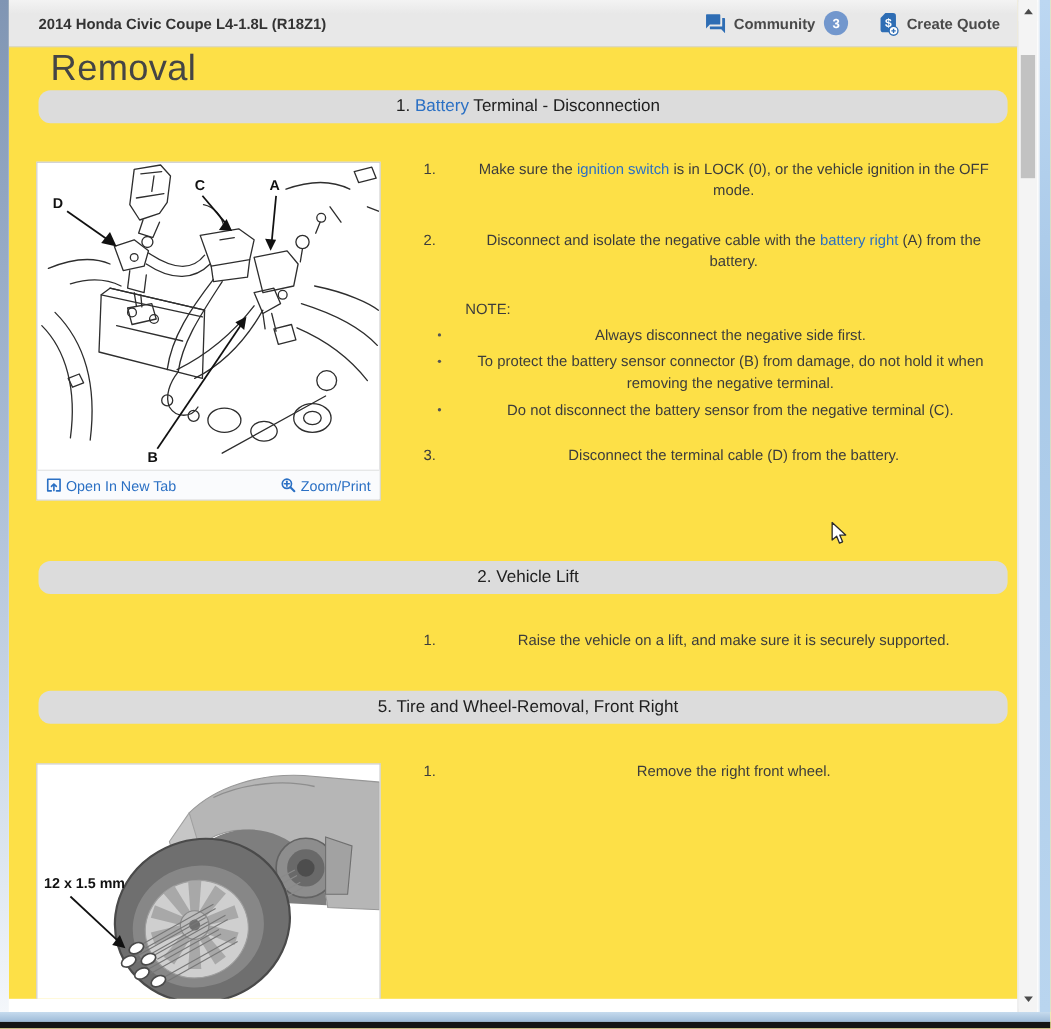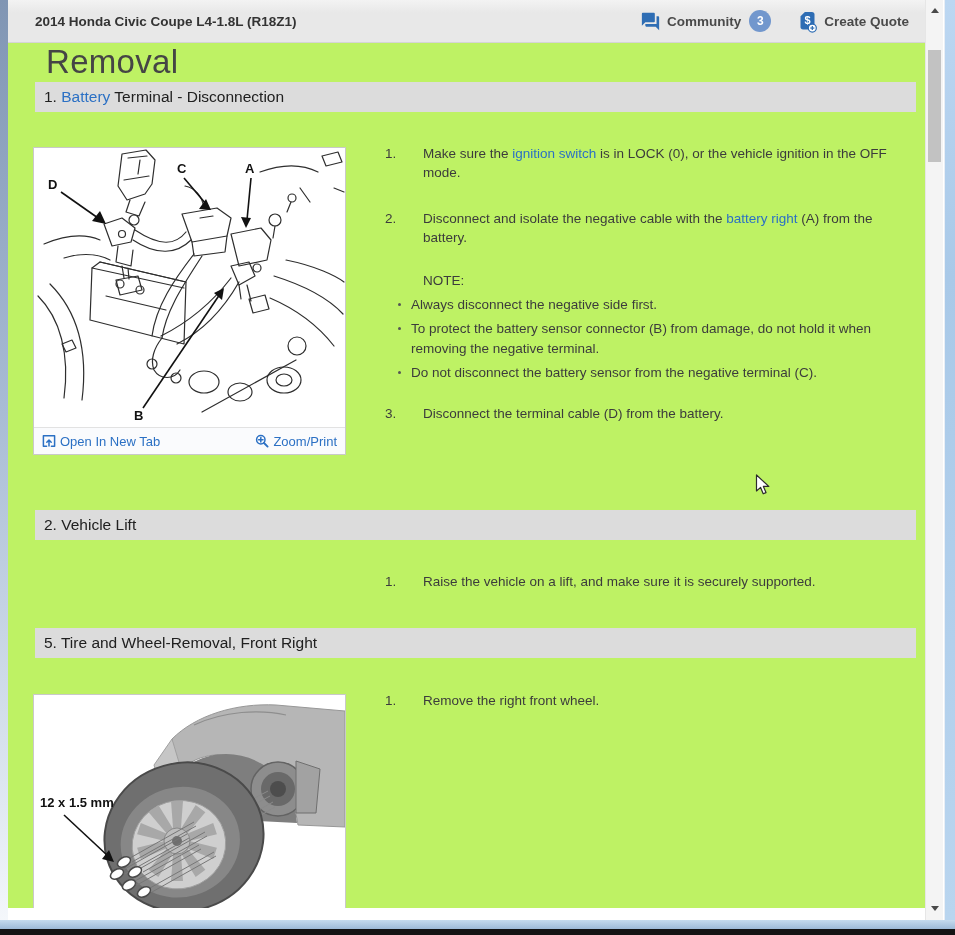--- a/index.html
+++ b/index.html
@@ -10,37 +10,37 @@
   .screen{position:absolute;inset:0;}
   
   .frame-left{position:absolute;left:0;top:0;width:8px;height:920px;
     background:linear-gradient(#8095b3,#a9bcd5 45%,#dde6f0 85%,#f4f7fb);}
   .frame-right{position:absolute;left:944px;top:0;width:11px;height:920px;
     background:linear-gradient(180deg,#bcd7f2,#a9c9e8 30%,#b9d5ef);border-left:1px solid #e8eef5;}
   .frame-bottom-blue{position:absolute;left:0;top:920px;width:955px;height:9px;
     background:linear-gradient(#c6dbee,#9dbad7);}
   .frame-bottom-black{position:absolute;left:0;top:929px;width:955px;height:6px;background:#141414;}
   
-  .app{position:absolute;left:8px;top:0;width:917px;height:908px;background:#bef264;overflow:hidden;}
+  .app{position:absolute;left:8px;top:0;width:917px;height:908px;background:#fde047;overflow:hidden;text-align:center;}
   .header{position:absolute;left:0;top:0;width:100%;height:43px;z-index:10;
     background:linear-gradient(#f3f3f3,#e8e8e8 30%);border-bottom:1px solid #d5d5d5;
     display:flex;align-items:center;box-sizing:border-box;}
   .header-title{margin-left:27px;font-size:13.5px;font-weight:bold;color:#333;}
   .header-right{margin-left:auto;margin-right:16px;display:flex;align-items:center;}
   .hbtn{display:flex;align-items:center;cursor:pointer;}
   .hbtn .hlabel{font-size:13.5px;font-weight:bold;color:#4a4a4a;margin-left:6px;}
   .badge{width:22px;height:22px;border-radius:50%;background:#7297cd;color:#fff;
     font-size:12px;font-weight:bold;display:flex;align-items:center;justify-content:center;margin-left:8px;}
   .hsep{width:26px;}
   
   h1.page-title{position:absolute;left:26px;top:33px;margin:12px;z-index:1;
     font-size:33px;font-weight:400;color:#454545;letter-spacing:.3px;line-height:34px;}
   .sec-bar{position:absolute;left:27px;width:881px;height:30px;background:#dcdcdc;
     font-size:15.5px;color:#202020;line-height:30px;padding-left:9px;box-sizing:border-box;
-    white-space:nowrap;overflow:hidden;}
+    white-space:nowrap;overflow:hidden;border-radius:11px;}
   a.lnk{color:#2b70c4;text-decoration:none;cursor:pointer;}
   
   .fig{position:absolute;left:25px;background:#fff;border:1px solid #c9c9c9;box-sizing:border-box;}
   .fig1{top:147px;width:313px;height:308px;}
   .fig2{top:694px;width:313px;height:226px;border-bottom:none;overflow:hidden;}
   .fig-img{display:block;}
   .fig-footer{position:absolute;left:0;bottom:0;width:100%;height:27px;background:#fafbfd;
     border-top:1px solid #e2e2e2;display:flex;align-items:center;justify-content:space-between;
     padding:0 8px;box-sizing:border-box;font-size:13px;}
   .fig-link{display:flex;align-items:center;gap:4px;color:#2b70c4;cursor:pointer;}

